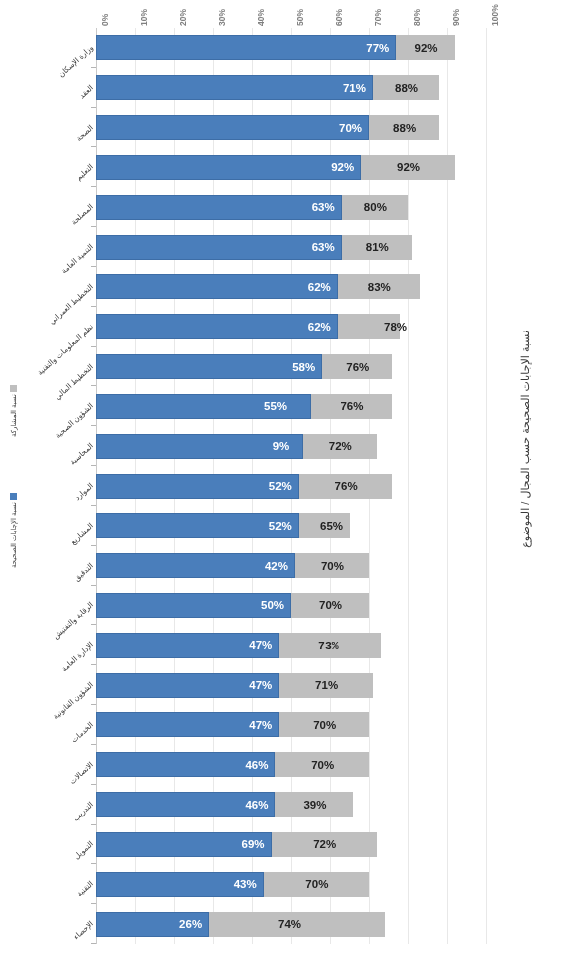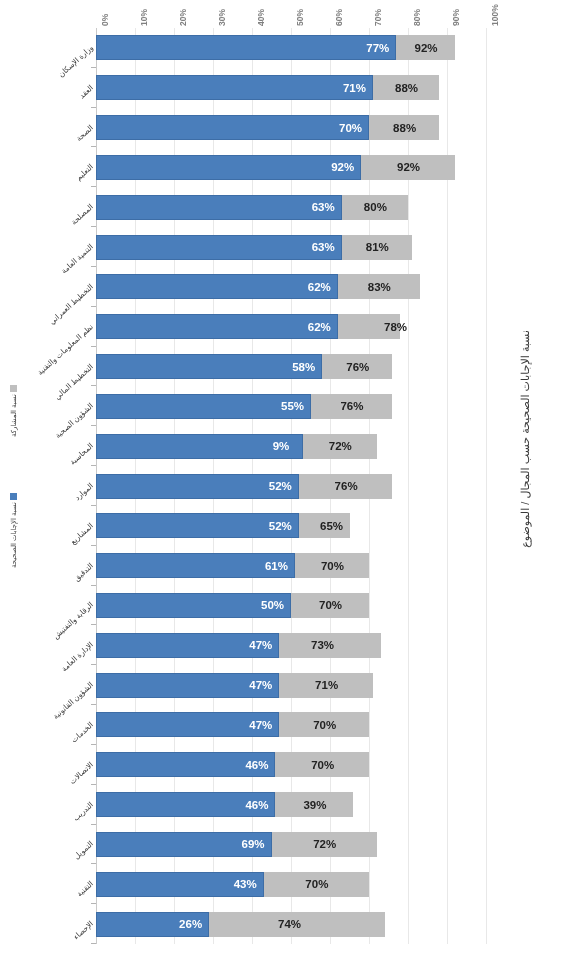--- a/index.html
+++ b/index.html
@@ -209,21 +209,21 @@
           <div class="bar gray" style="width: 296.4px;"></div>
           <div class="val gray" style="left: 250.3px;">76%</div>
           <div class="bar blue" style="width: 226.2px;"></div>
           <div class="val blue" style="left: 196.2px;">58%</div>
         </div>
         <div class="row" style="top: 365.848px; height: 25px;">
           <div class="tickmark" style="top: 31.413px;"></div>
           <div class="bar gray" style="width: 296.4px;"></div>
           <div class="val gray" style="left: 244.45px;">76%</div>
           <div class="bar blue" style="width: 214.5px;"></div>
-          <div class="val blue" style="left: 185px;">55%</div>
+          <div class="val blue" style="left: 168px;">55%</div>
         </div>
         <div class="row" style="top: 405.674px; height: 25px;">
           <div class="tickmark" style="top: 31.413px;"></div>
           <div class="bar gray" style="width: 280.8px;"></div>
           <div class="val gray" style="left: 232.75px;">72%</div>
           <div class="bar blue" style="width: 206.7px;"></div>
           <div class="val blue" style="left: 176.7px;">9%</div>
         </div>
         <div class="row" style="top: 445.5px; height: 25px;">
           <div class="tickmark" style="top: 31.413px;"></div>
@@ -237,33 +237,33 @@
           <div class="bar gray" style="width: 253.5px;"></div>
           <div class="val gray" style="left: 224px;">65%</div>
           <div class="bar blue" style="width: 202.8px;"></div>
           <div class="val blue" style="left: 172.8px;">52%</div>
         </div>
         <div class="row" style="top: 525.152px; height: 25px;">
           <div class="tickmark" style="top: 31.413px;"></div>
           <div class="bar gray" style="width: 273px;"></div>
           <div class="val gray" style="left: 224.95px;">70%</div>
           <div class="bar blue" style="width: 198.9px;"></div>
-          <div class="val blue" style="left: 168.9px;">61%</div>
+          <div class="val blue" style="left: 168.9px;">42%</div>
         </div>
         <div class="row" style="top: 564.978px; height: 25px;">
           <div class="tickmark" style="top: 31.413px;"></div>
           <div class="bar gray" style="width: 273px;"></div>
           <div class="val gray" style="left: 223px;">70%</div>
           <div class="bar blue" style="width: 195px;"></div>
           <div class="val blue" style="left: 165px;">50%</div>
         </div>
         <div class="row" style="top: 604.804px; height: 25px;">
           <div class="tickmark" style="top: 31.413px;"></div>
           <div class="bar gray" style="width: 284.7px;"></div>
-          <div class="val gray" style="left: 215px;">73%</div>
+          <div class="val gray" style="left: 222px; font-family: Liberation Mono, monospace;">73%</div>
           <div class="bar blue" style="width: 183.3px;"></div>
           <div class="val blue" style="left: 153.3px;">47%</div>
         </div>
         <div class="row" style="top: 644.63px; height: 25px;">
           <div class="tickmark" style="top: 31.413px;"></div>
           <div class="bar gray" style="width: 276.9px;"></div>
           <div class="val gray" style="left: 219.1px;">71%</div>
           <div class="bar blue" style="width: 183.3px;"></div>
           <div class="val blue" style="left: 153.3px;">47%</div>
         </div>

